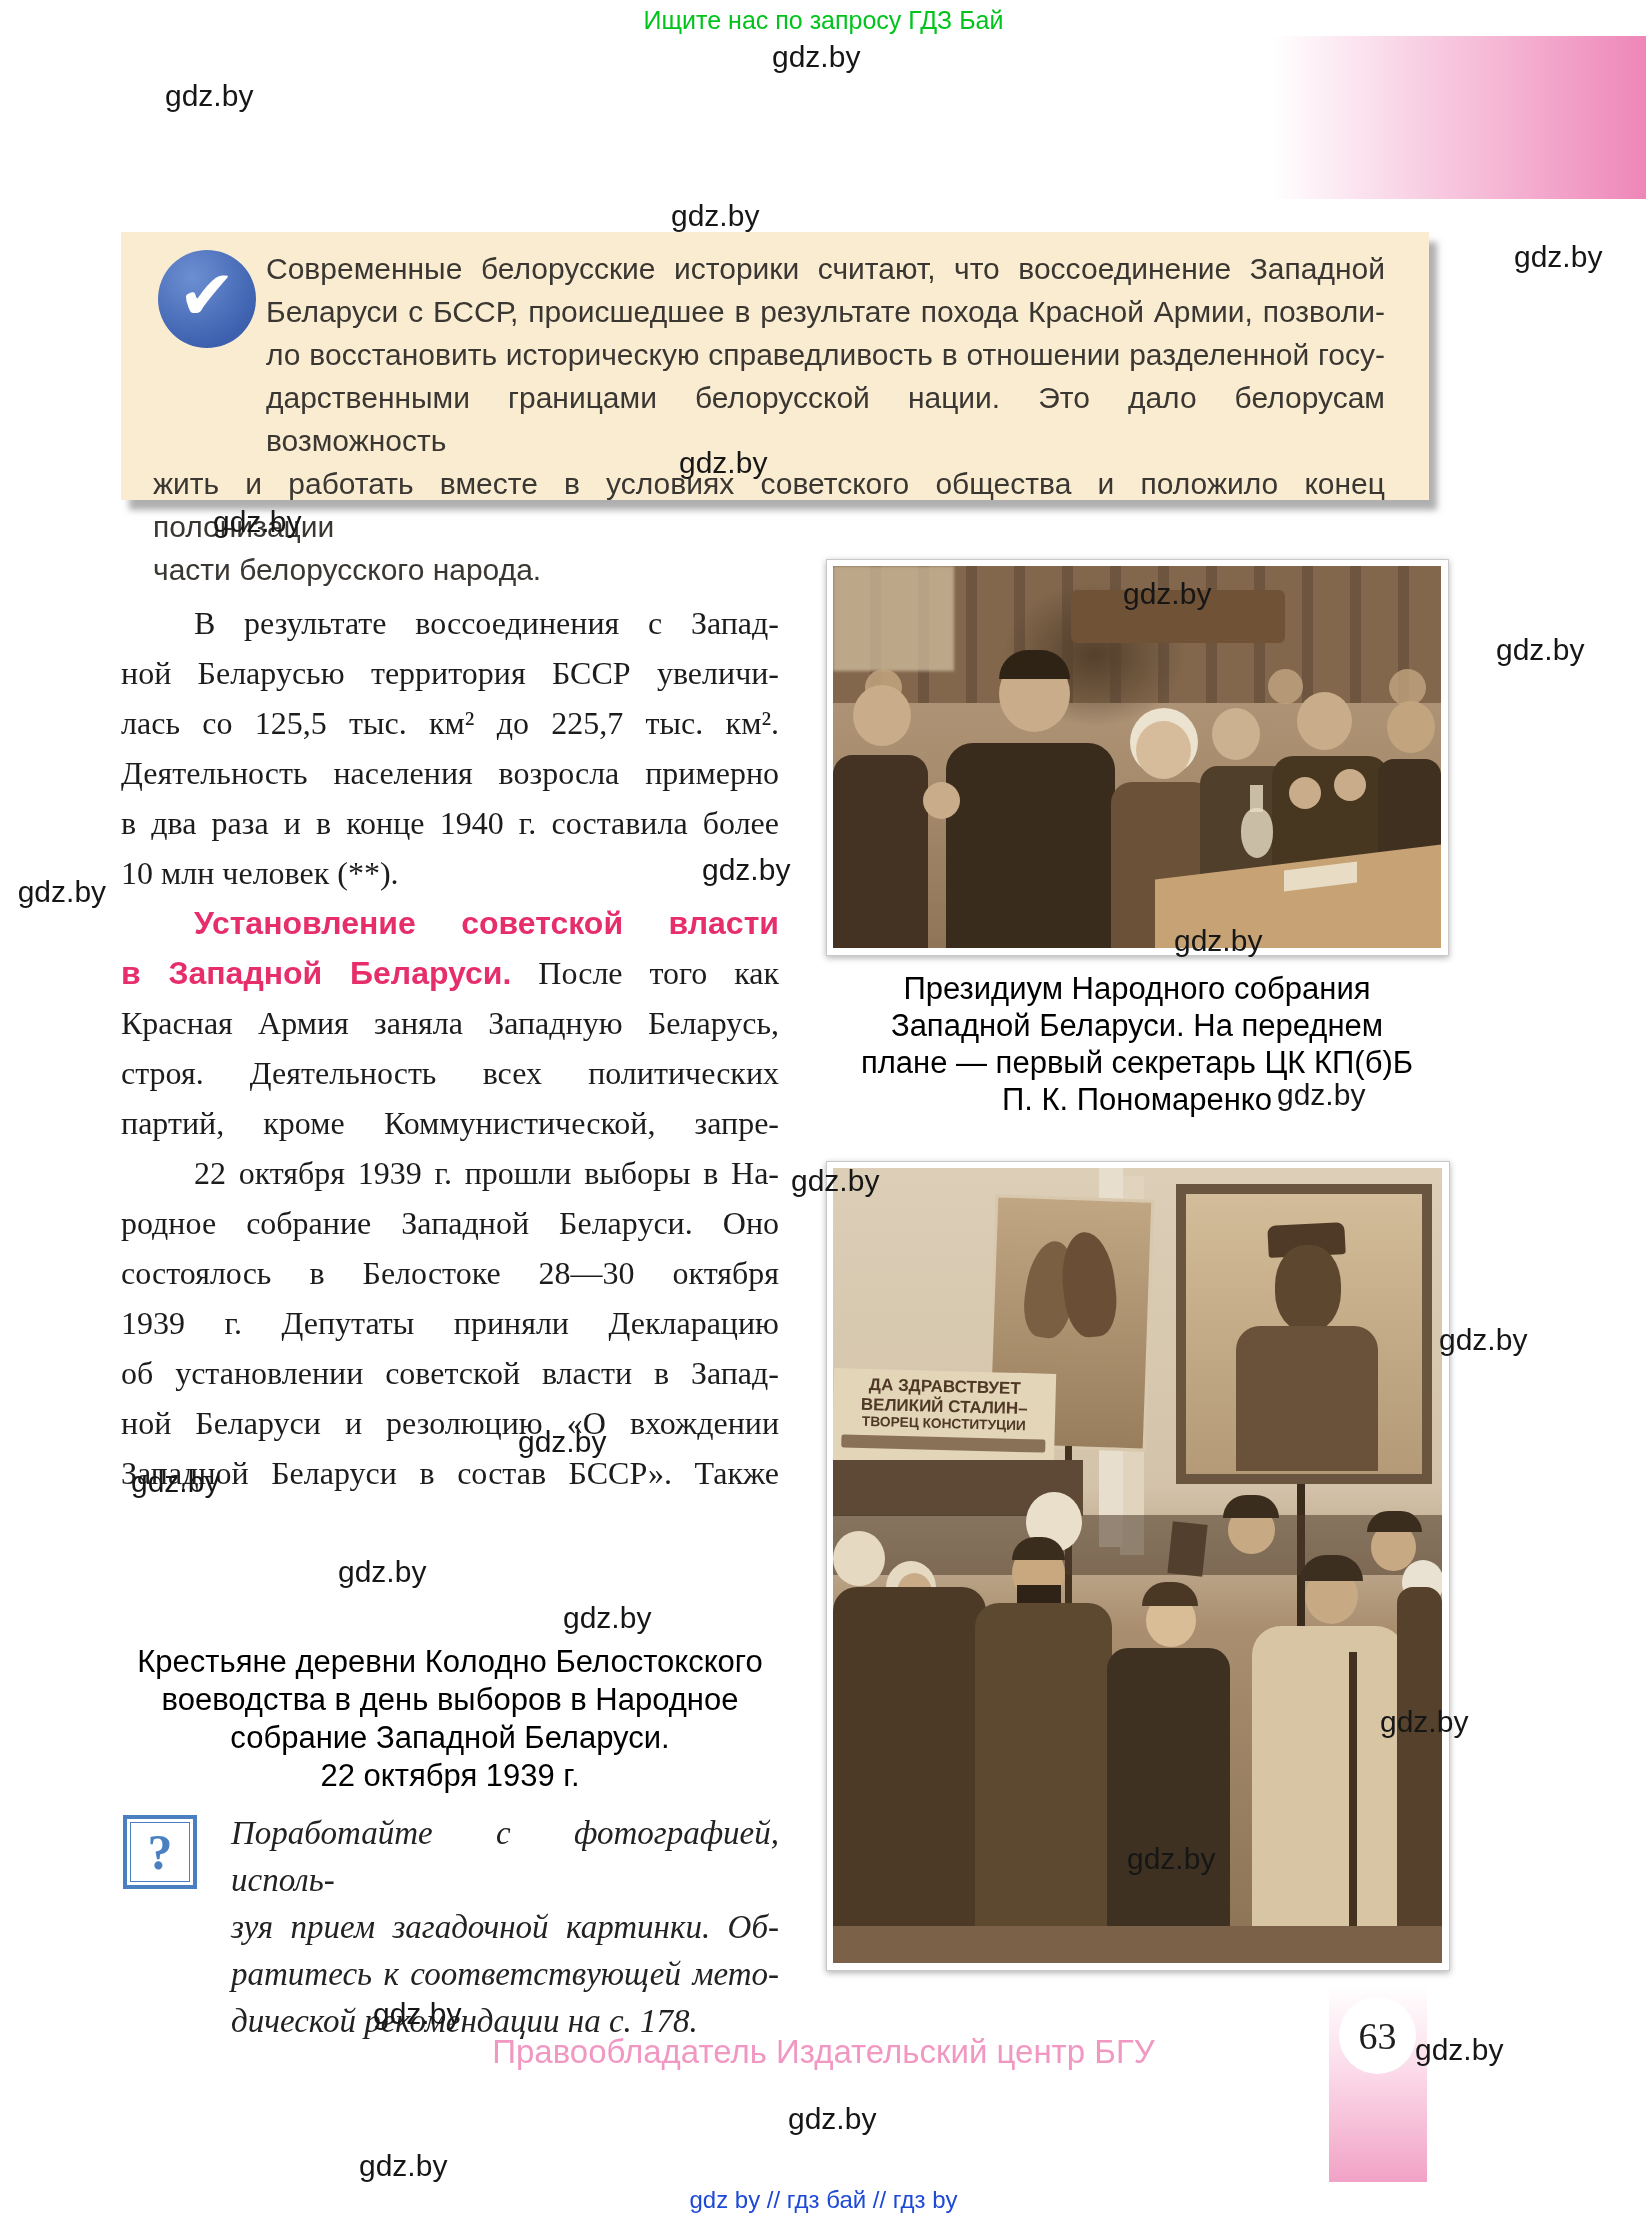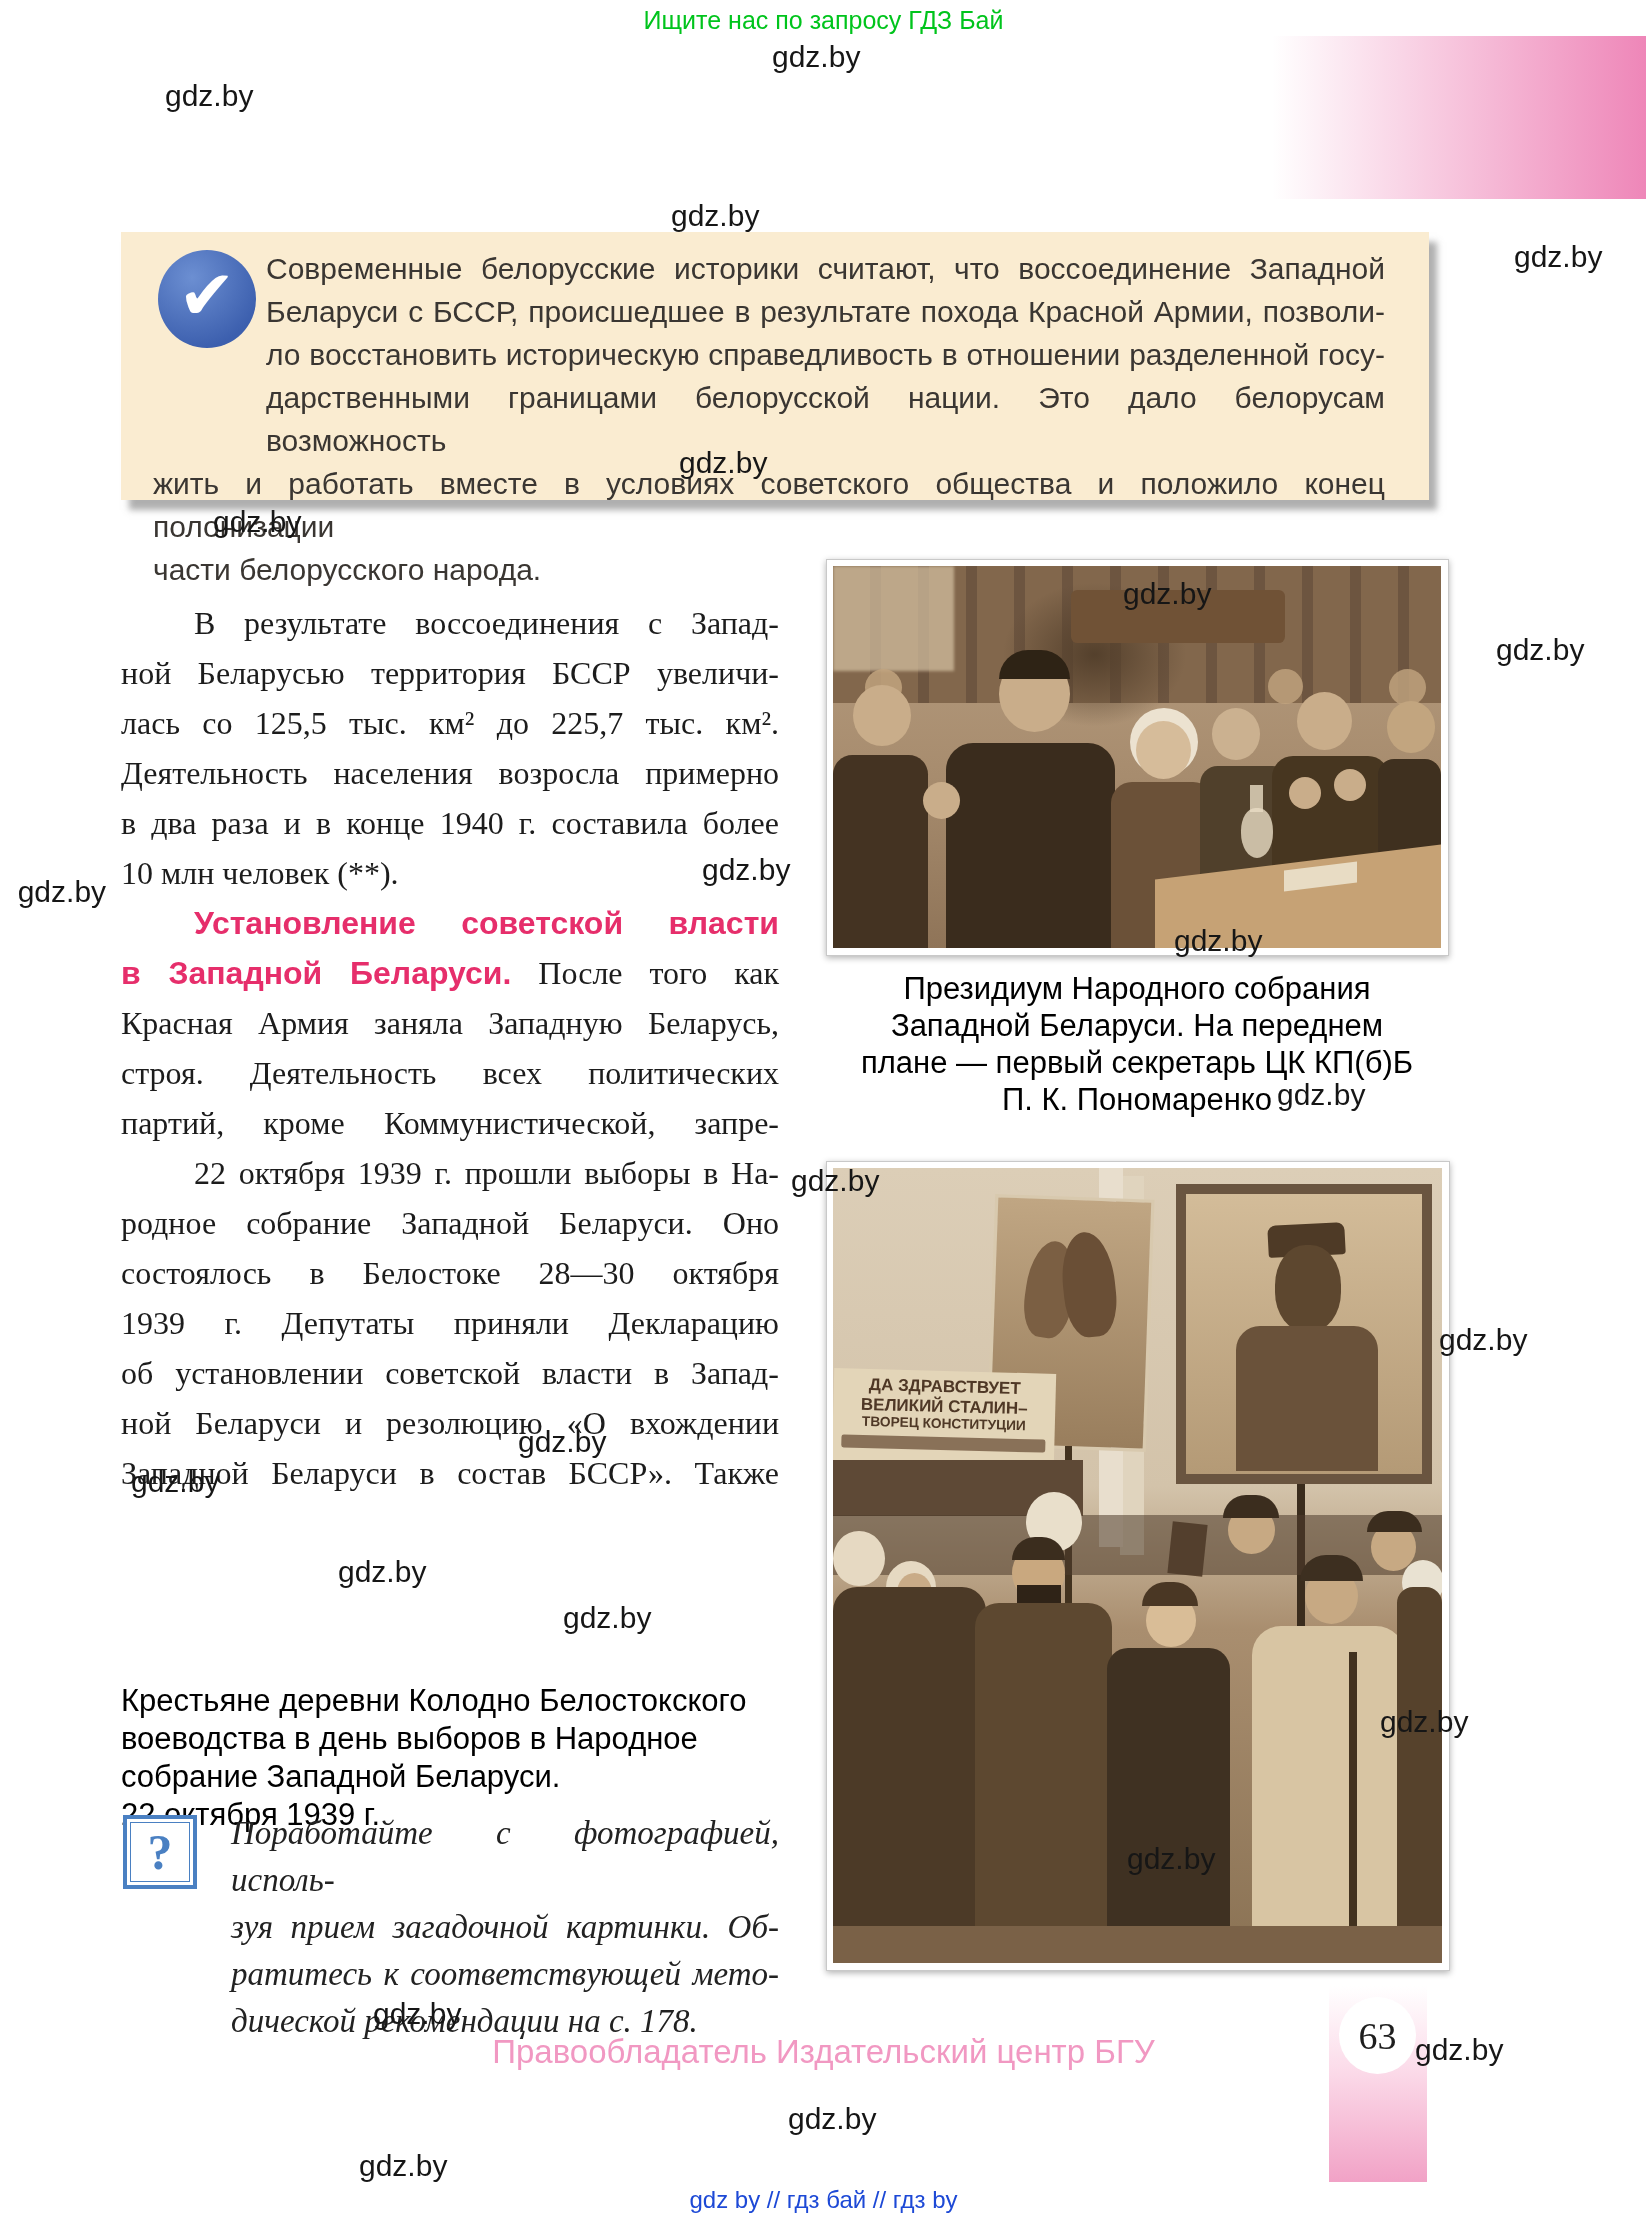--- a/index.html
+++ b/index.html
@@ -40,21 +40,21 @@
   .photo-frame{position:absolute;background:#ffffff;border:0.8px solid #c9c9c9;padding:6.4px;
            box-shadow:0 1.6px 6.4px rgba(0,0,0,.3);}
   .photo-inner{position:relative;overflow:hidden;}
   .ph1{width:608px;height:382px;background:linear-gradient(180deg,#b99f82 0%,#a78c6e 55%,#8f7458 100%);}
   .ph2{width:609px;height:795px;background:linear-gradient(180deg,#dcceb7 0%,#d3c3aa 40%,#a98e6f 58%,#8a7254 100%);}
   .shape{position:absolute;}
 
   
   .caption{font-size:31px;line-height:37px;color:#000000;}
   .cap1{position:absolute;left:830px;top:970px;width:614px;text-align:center;}
-  .cap2{position:absolute;left:121px;top:1682px;width:658px;text-align:left;line-height:38px;}
+  .cap2{position:absolute;left:121px;top:1643px;width:658px;text-align:center;line-height:38px;}
 
   
   .q-icon{position:absolute;left:123px;top:1815px;width:74px;height:74px;box-sizing:border-box;
           border:4px solid #4a80c2;background:#ffffff;}
   .q-icon .inner{position:absolute;left:3.2px;top:3.2px;right:3.2px;bottom:3.2px;border:1.6px solid #4a80c2;
           display:flex;align-items:center;justify-content:center;}
   .q-icon .inner span{font-family:"Liberation Serif",serif;font-weight:bold;font-size:50px;color:#4a80c2;}
   .question{position:absolute;left:231px;top:1810px;width:548px;
           font-family:"Liberation Serif",serif;font-style:italic;font-size:33px;line-height:47px;color:#222222;}
 

